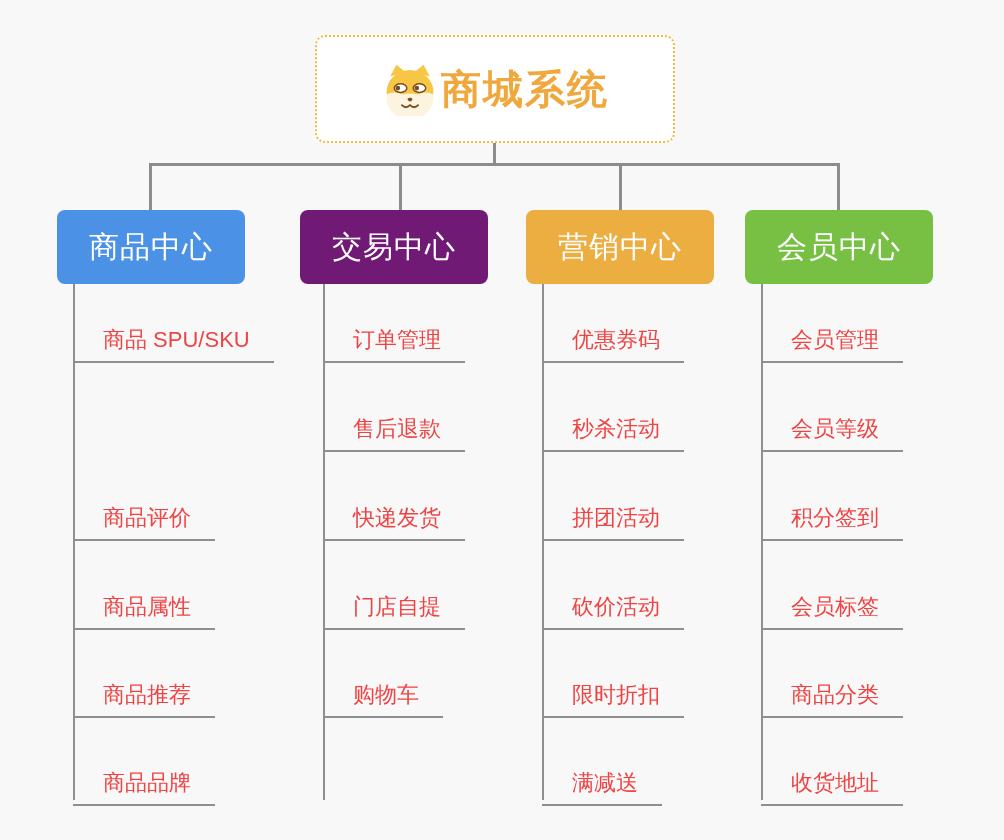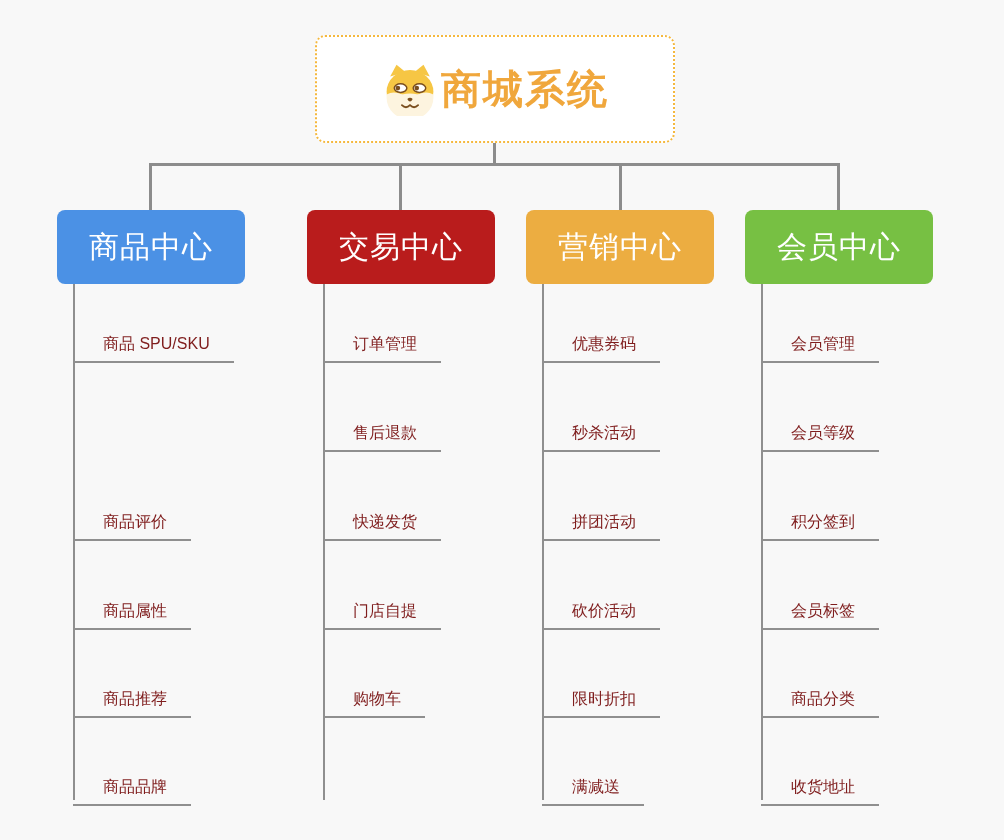--- a/index.html
+++ b/index.html
@@ -29,21 +29,21 @@
     display:flex;align-items:center;justify-content:center;
     color:#FFFFFF;font-size:30px;letter-spacing:1px;white-space:nowrap;
     box-sizing:border-box;
   }
   
   .leaf{
     position:absolute;height:44px;box-sizing:content-box;
     display:flex;align-items:flex-end;
     padding:0 24px 6px 30px;
     border-bottom:2px solid #8F8F8F;
-    font-size:16px;color:#7f1d1d;white-space:nowrap;
+    font-size:22px;color:#ef4444;white-space:nowrap;
   }
 </style>
 </head>
 <body>
 
 <div class="stage">
 
   <div class="line" style="left:493px;top:143px;width:3px;height:21px;"></div>
   <div class="line" style="left:149px;top:163px;width:690px;height:3px;"></div>
   <div class="line" style="left:149px;top:163px;width:3px;height:47px;"></div>
@@ -69,21 +69,21 @@
       <circle cx="39.5" cy="29" r="2.6" fill="#7A4E1E"></circle>
       <path d="M29,41 q3,-2.5 6,0 q-1.5,3 -3,3 q-1.5,0 -3,-3 Z" fill="#7A4E1E"></path>
       <path d="M23,48 q4.5,4.5 9,0 q4.5,4.5 9,0" fill="none" stroke="#7A4E1E" stroke-width="2" stroke-linecap="round"></path>
     </svg>
     <span class="root-title">商城系统</span>
   </div>
 
   <div class="branch" style="left: 57px; background: rgb(75, 145, 229);">
     <span>商品中心</span>
   </div>
-  <div class="branch" style="left: 307px; background: #b91c1c;">
+  <div class="branch" style="left: 300px; background: #701a75;">
     <span>交易中心</span>
   </div>
   <div class="branch" style="left: 526px; background: rgb(236, 173, 65);">
     <span>营销中心</span>
   </div>
   <div class="branch" style="left: 745px; background: rgb(119, 192, 67);">
     <span>会员中心</span>
   </div>
 
   <div class="leaf" style="left:73px;top:311px;">商品 SPU/SKU</div>

